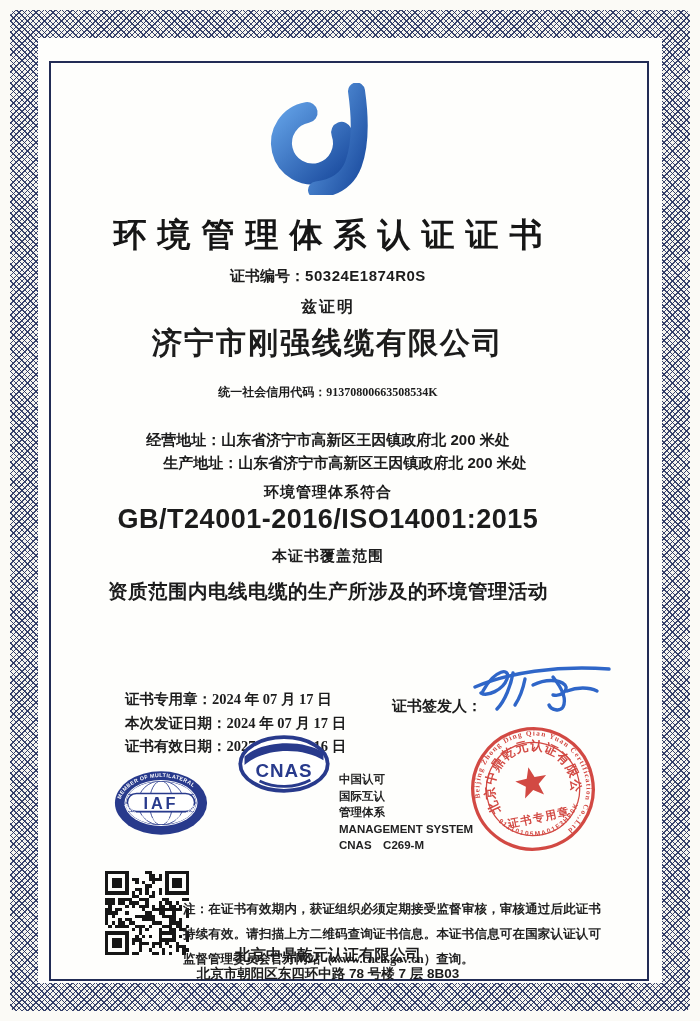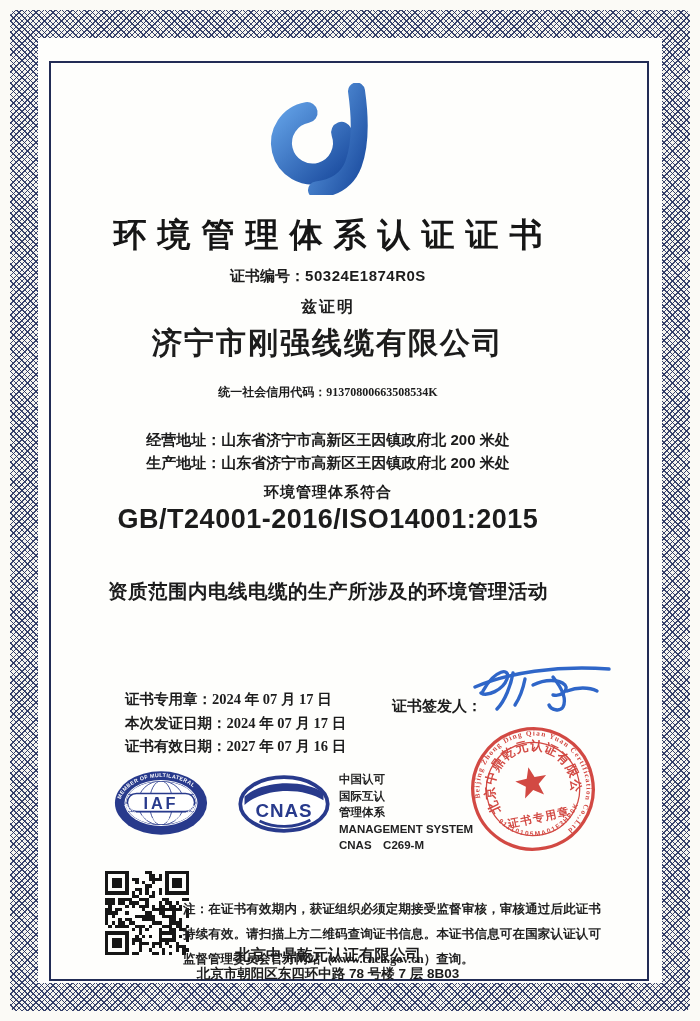--- a/index.html
+++ b/index.html
@@ -35,33 +35,33 @@
   .logo-wrap{position:absolute;left:50%;top:22px;transform:translateX(-50%);}
   .title{top:152px;font-size:33px;font-weight:700;letter-spacing:11px;text-indent:11px;color:#161616;}
   .certno{top:206px;font-size:15px;font-weight:700;}
   .certno .num{font-family:"Liberation Sans","DejaVu Sans",sans-serif;letter-spacing:.5px;}
   .certify{top:236px;font-size:16px;font-weight:600;letter-spacing:2px;}
   .company{top:262px;font-size:30px;font-weight:600;letter-spacing:2px;}
   .serifline{font-family:"Liberation Serif","DejaVu Serif",serif;}
   .credit{top:323px;font-size:12px;font-weight:700;}
   .addr1{top:347px;}
   .addr2{top:370px;}
-  .addr3{top:393px;}
+  .addr3{top:393px;padding-left:17px;}
   .addr{font-size:15px;font-weight:700;}
   .conform{top:422px;font-size:15px;font-weight:700;letter-spacing:1px;}
   .standard{top:443px;font-size:27px;font-weight:800;letter-spacing:.5px;}
   .scopelabel{top:486px;font-size:15px;font-weight:700;letter-spacing:1px;}
   .scope{top:517px;font-size:19.5px;font-weight:800;letter-spacing:.5px;}
   .dates{position:absolute;left:76px;top:627px;font-family:"Liberation Serif","DejaVu Serif",serif;font-size:14.5px;font-weight:700;line-height:23.5px;white-space:nowrap;}
   .dates .dv{}
   .issuer{position:absolute;left:322px;top:636px;font-size:15px;font-weight:700;margin-left:21px;}
   .signature{position:absolute;left:418px;top:596px;}
   .seal{position:absolute;left:416px;top:660px;}
   .iaf{position:absolute;left:64px;top:708px;}
-  .cnas{position:absolute;left:188px;top:712px;}
+  .cnas{position:absolute;left:188px;top:672px;}
   .acclines{position:absolute;left:290px;top:710px;font-size:11.5px;font-weight:700;line-height:16.5px;color:#222;}
   .qr{position:absolute;left:56px;top:810px;}
   .note{
     position:absolute;left:134px;top:836px;width:418px;
     font-family:"Liberation Serif","DejaVu Serif",serif;
     font-size:12.5px;font-weight:700;line-height:25px;color:#222;
     text-align:justify;
   }
   .footco{top:884px;font-size:15.5px;font-weight:700;}
   .footaddr{top:904px;font-size:13.5px;font-weight:600;}
@@ -104,20 +104,21 @@
 
   <div class="cblock addr addr2">
     <span>经营地址：</span><span>山东省济宁市高新区王因镇政府北 200 米处</span>
   </div>
   <div class="cblock addr addr3">
     <span>生产地址：</span><span>山东省济宁市高新区王因镇政府北 200 米处</span>
   </div>
 
   <div class="cblock conform">环境管理体系符合</div>
   <div class="cblock standard">GB/T24001-2016/ISO14001:2015</div>
+  <div class="cblock scopelabel">本证书覆盖范围</div>
   <div class="cblock scope">资质范围内电线电缆的生产所涉及的环境管理活动</div>
 
   <div class="dates">
     <div><span class="dl">证书专用章：</span><span class="dv">2024 年 07 月 17 日</span></div>
     <div><span class="dl">本次发证日期：</span><span class="dv">2024 年 07 月 17 日</span></div>
     <div><span class="dl">证书有效日期：</span><span class="dv">2027 年 07 月 16 日</span></div>
   </div>
 
   <div class="issuer">证书签发人：</div>
 

